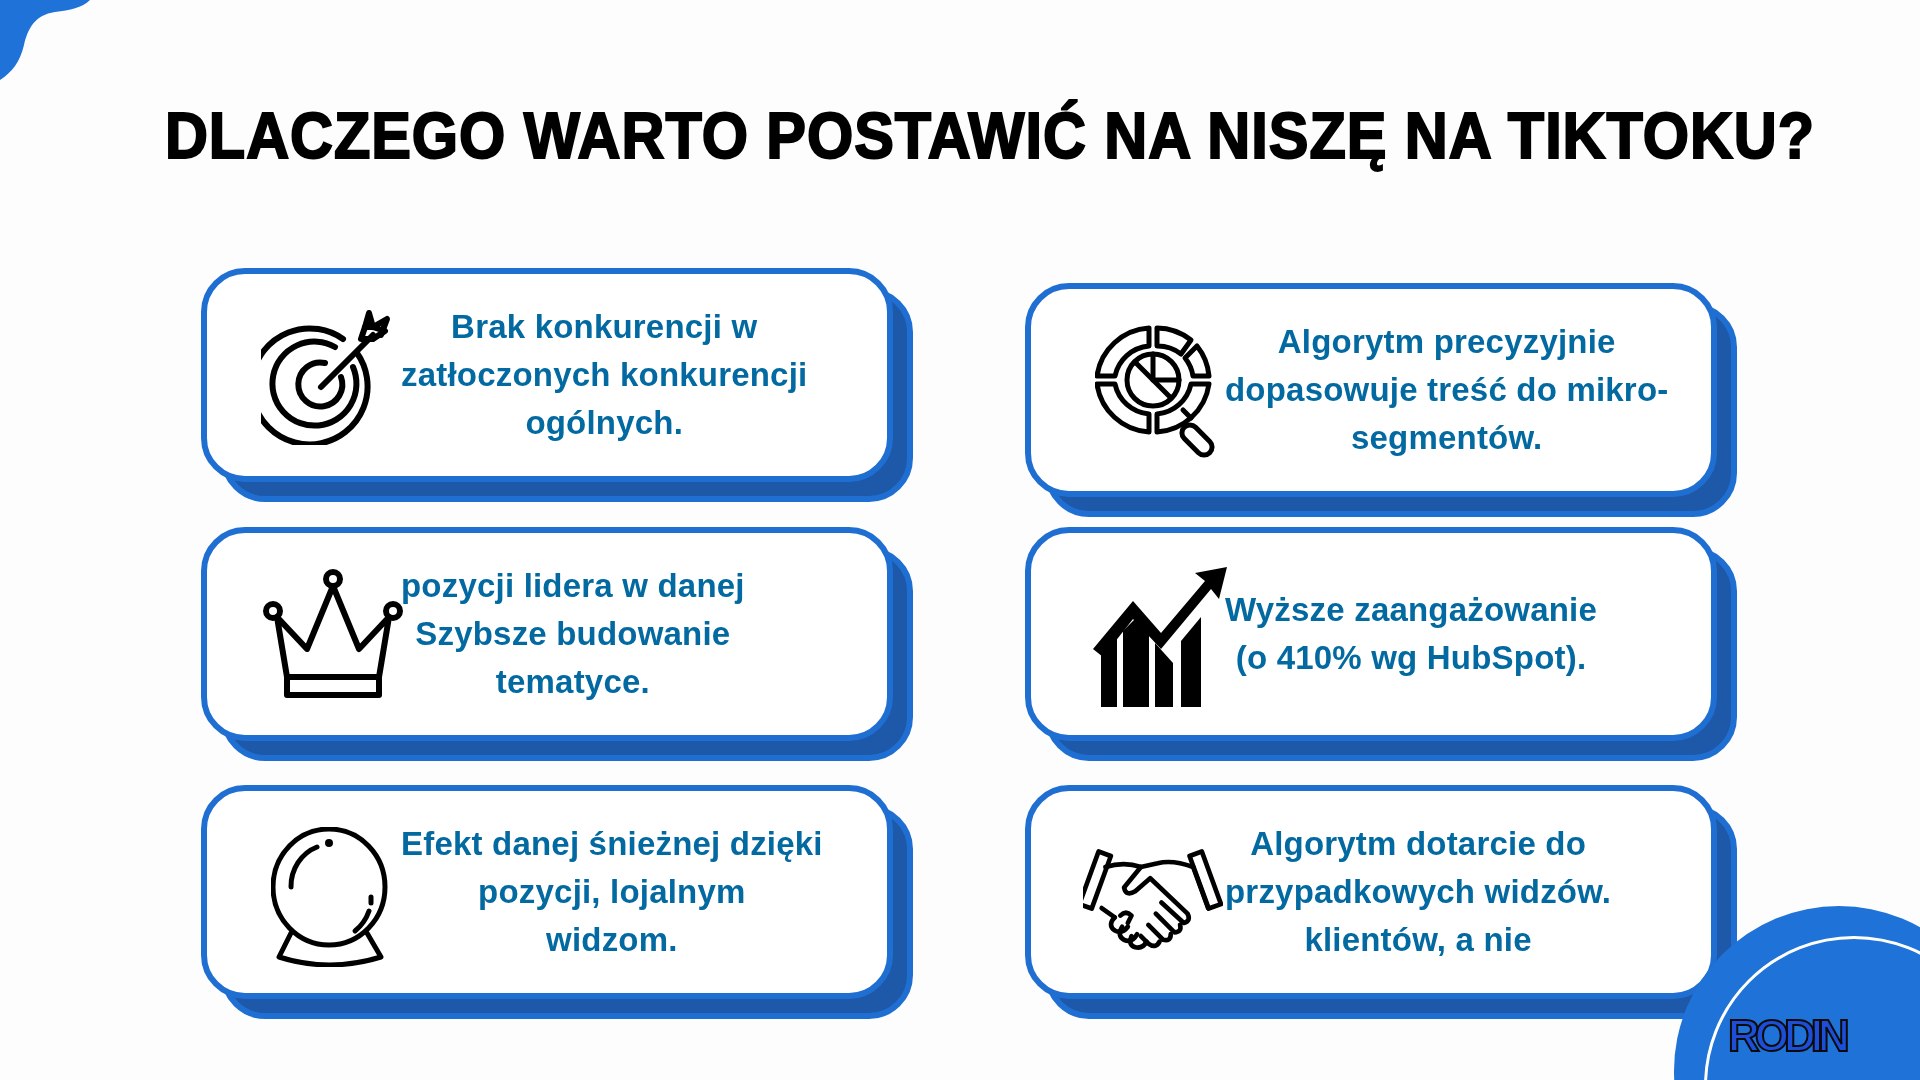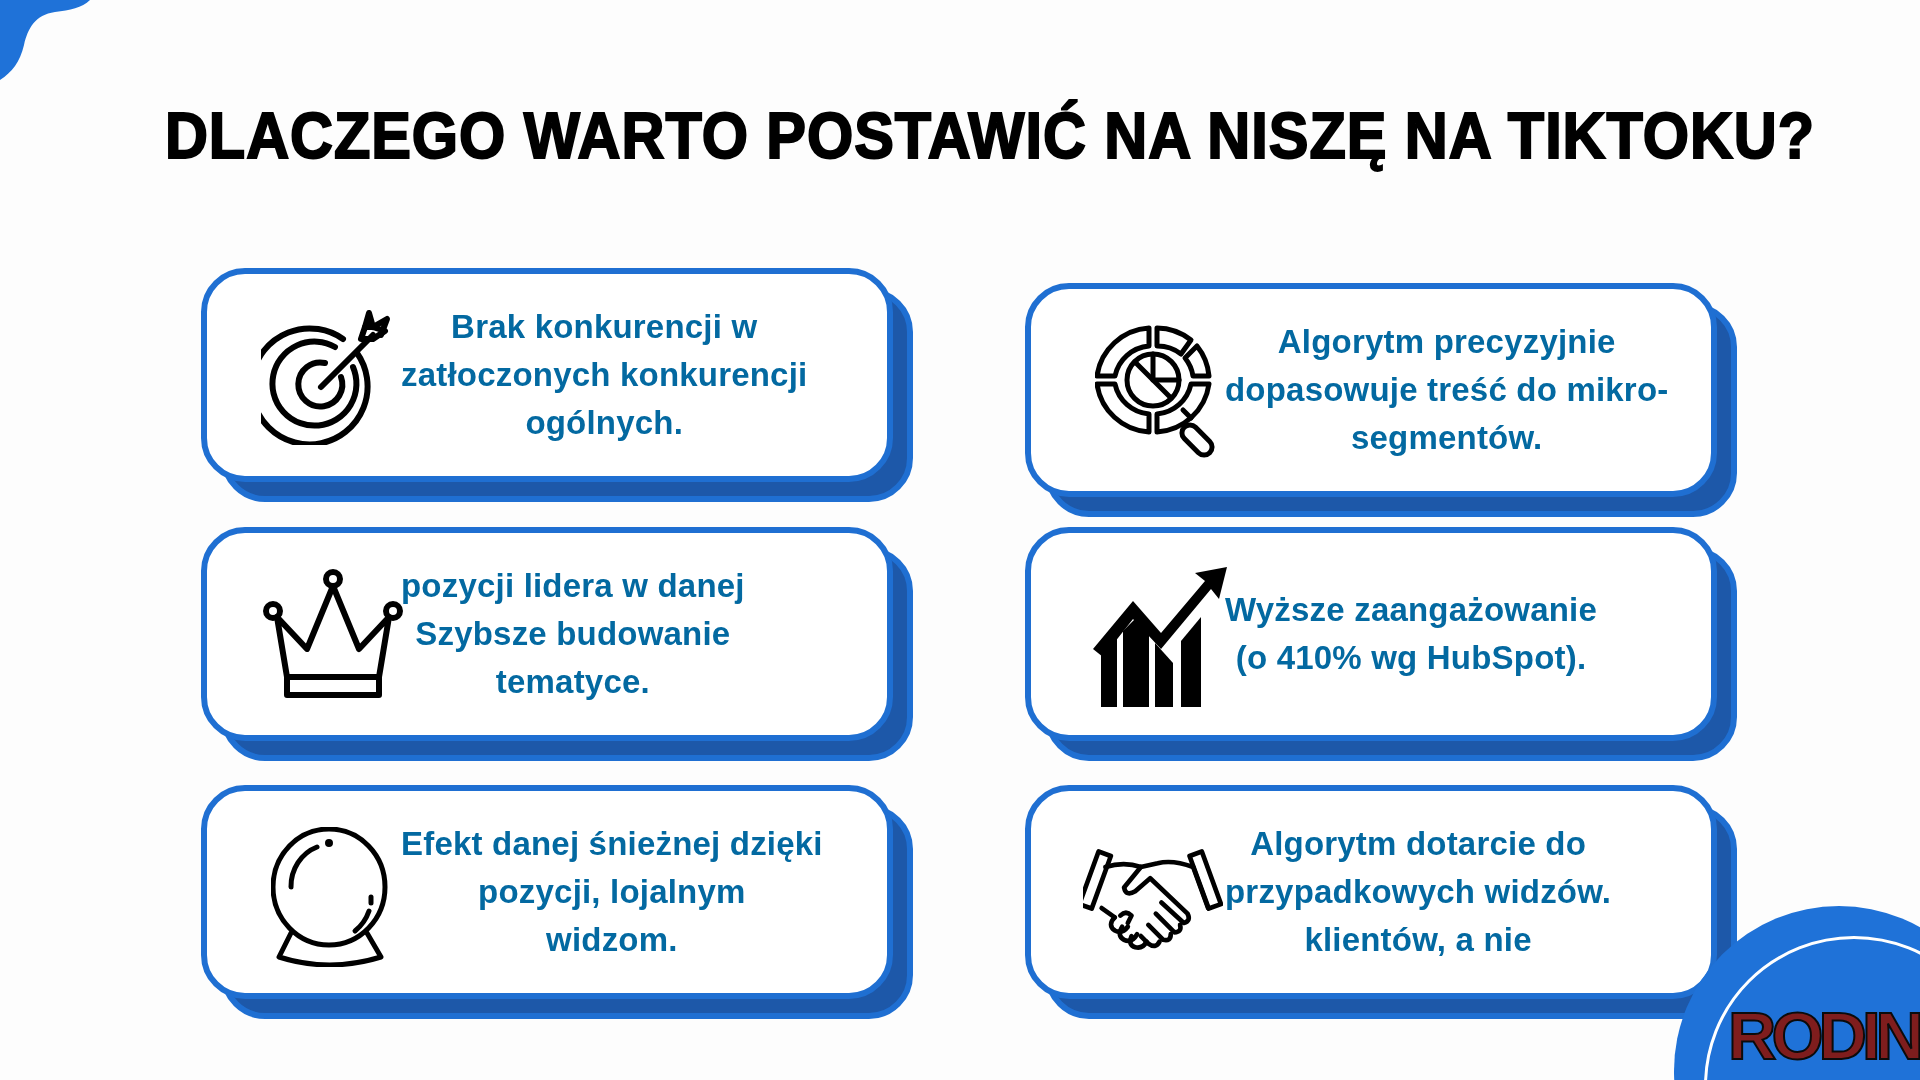--- a/index.html
+++ b/index.html
@@ -113,23 +113,23 @@
       border-radius: 50%;
       border: 3px solid #ffffff;
       box-sizing: border-box;
     }
     .logo-text {
       position: absolute;
       left: 1728px;
       top: 1005px;
       font-family: "Liberation Sans", sans-serif;
       font-weight: 900;
-      font-size: 67px;
+      font-size: 44px;
       letter-spacing: -5px;
-      color: #7f1d1d;
+      color: #1d4ed8;
       line-height: 62px;
       -webkit-text-stroke: 2px #0b0b0b;
       white-space: nowrap;
     }
   </style>
 </head>
 <body>
 
 <svg class="corner-blob" viewBox="0 0 100 90">
   <path d="M0 0 H90 C82 8 70 10 55 12 C35 15 28 28 24 45 C20 62 12 72 0 80 Z" fill="#1f72d8"></path>

